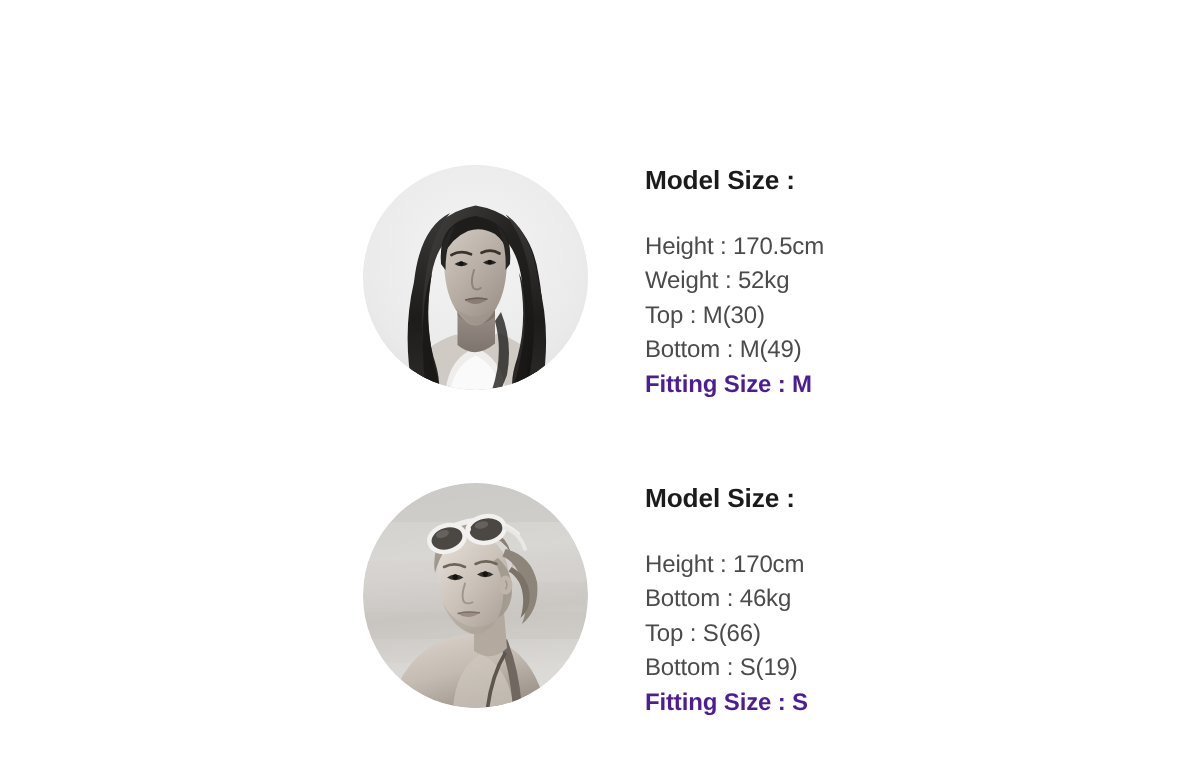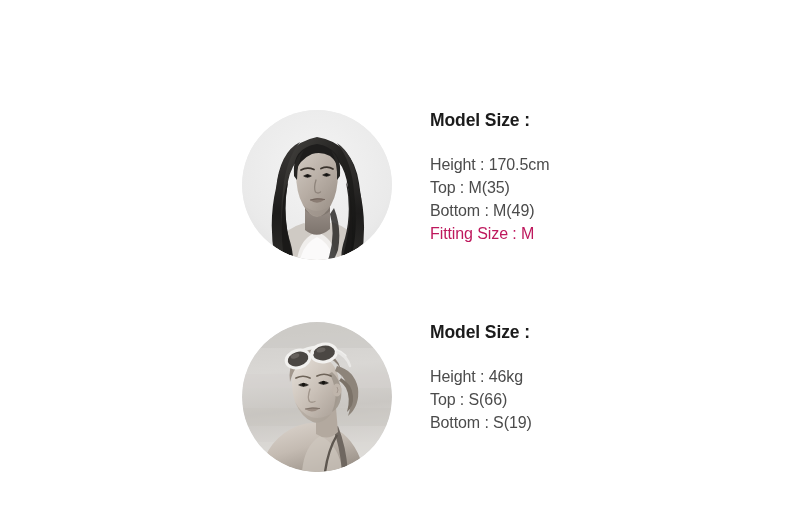--- a/index.html
+++ b/index.html
@@ -66,22 +66,22 @@
     padding: 0;
   }
   .spec-list li {
     font-size: 16px;
     color: #4b4b4b;
     line-height: 23px;
     letter-spacing: -0.1px;
     white-space: nowrap;
   }
   .spec-list li.emphasis {
-    font-weight: normal;
-    color: #be185d;
+    font-weight: bold;
+    color: #4c1d95;
   }
 </style>
 </head>
 <body>
 
 <div class="page">
 
   <div class="model-block first">
 
     <div class="avatar">
@@ -155,21 +155,22 @@
 
           <path d="M61 95 Q68 106 75 106 Q82 106 89 95 Q82 101 75 101 Q68 101 61 95 Z" fill="#9c9189" opacity="0.5"></path>
         </g>
       </svg>
     </div>
 
     <div class="info">
       <div class="info-title">Model Size :</div>
       <ul class="spec-list">
         <li>Height : 170.5cm</li>
-        <li>Top : M(35)</li>
+        <li>Weight : 52kg</li>
+        <li>Top : M(30)</li>
         <li>Bottom : M(49)</li>
         <li class="emphasis">Fitting Size : M</li>
       </ul>
     </div>
   </div>
 
   <div class="model-block second">
 
     <div class="avatar">
       <svg viewBox="0 0 150 150" xmlns="http://www.w3.org/2000/svg" aria-hidden="true">
@@ -251,20 +252,22 @@
 
           <ellipse cx="95" cy="68" rx="4.6" ry="6.4" fill="#bfb5ab"></ellipse>
           <path d="M95 65 Q97 68 95 71" stroke="#a2978d" stroke-width="1" fill="none"></path>
         </g>
       </svg>
     </div>
 
     <div class="info">
       <div class="info-title">Model Size :</div>
       <ul class="spec-list">
-        <li>Height : 46kg</li>
+        <li>Height : 170cm</li>
+        <li>Bottom : 46kg</li>
         <li>Top : S(66)</li>
         <li>Bottom : S(19)</li>
+        <li class="emphasis">Fitting Size : S</li>
       </ul>
     </div>
   </div>
 
 </div>
 
 </body></html>

